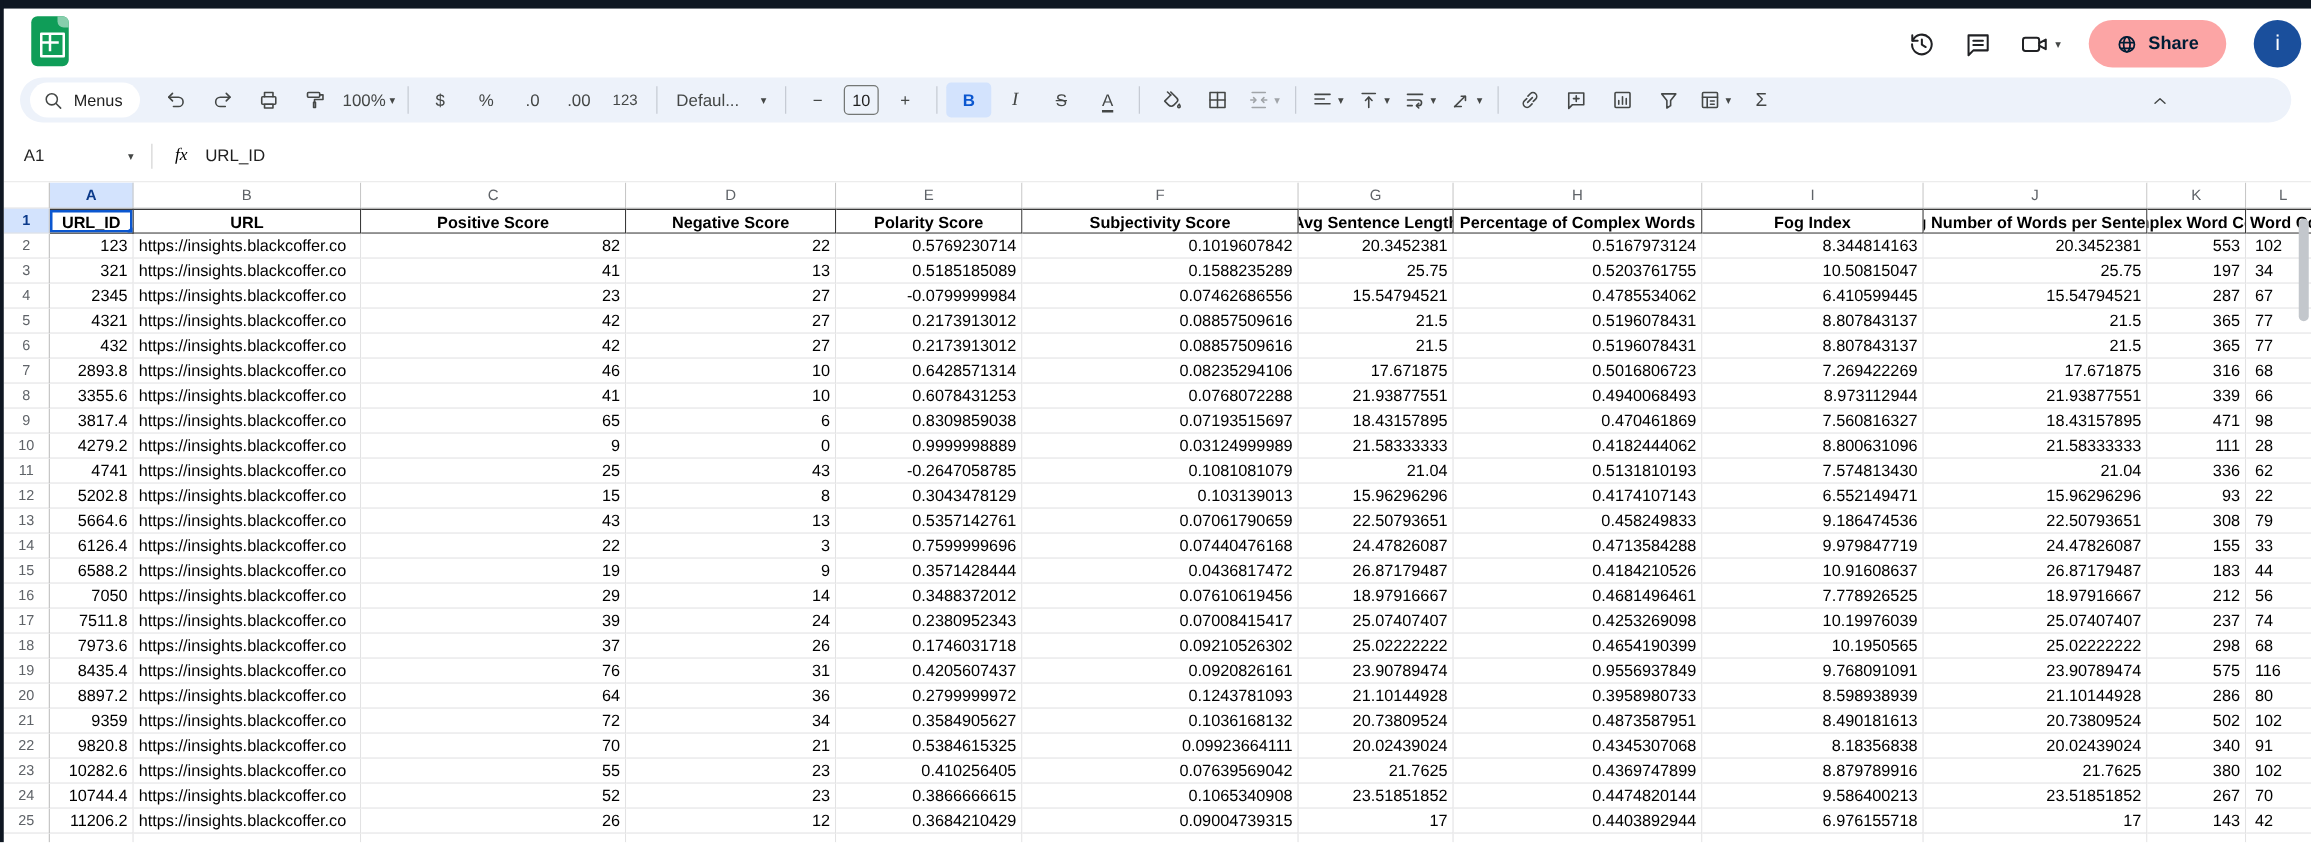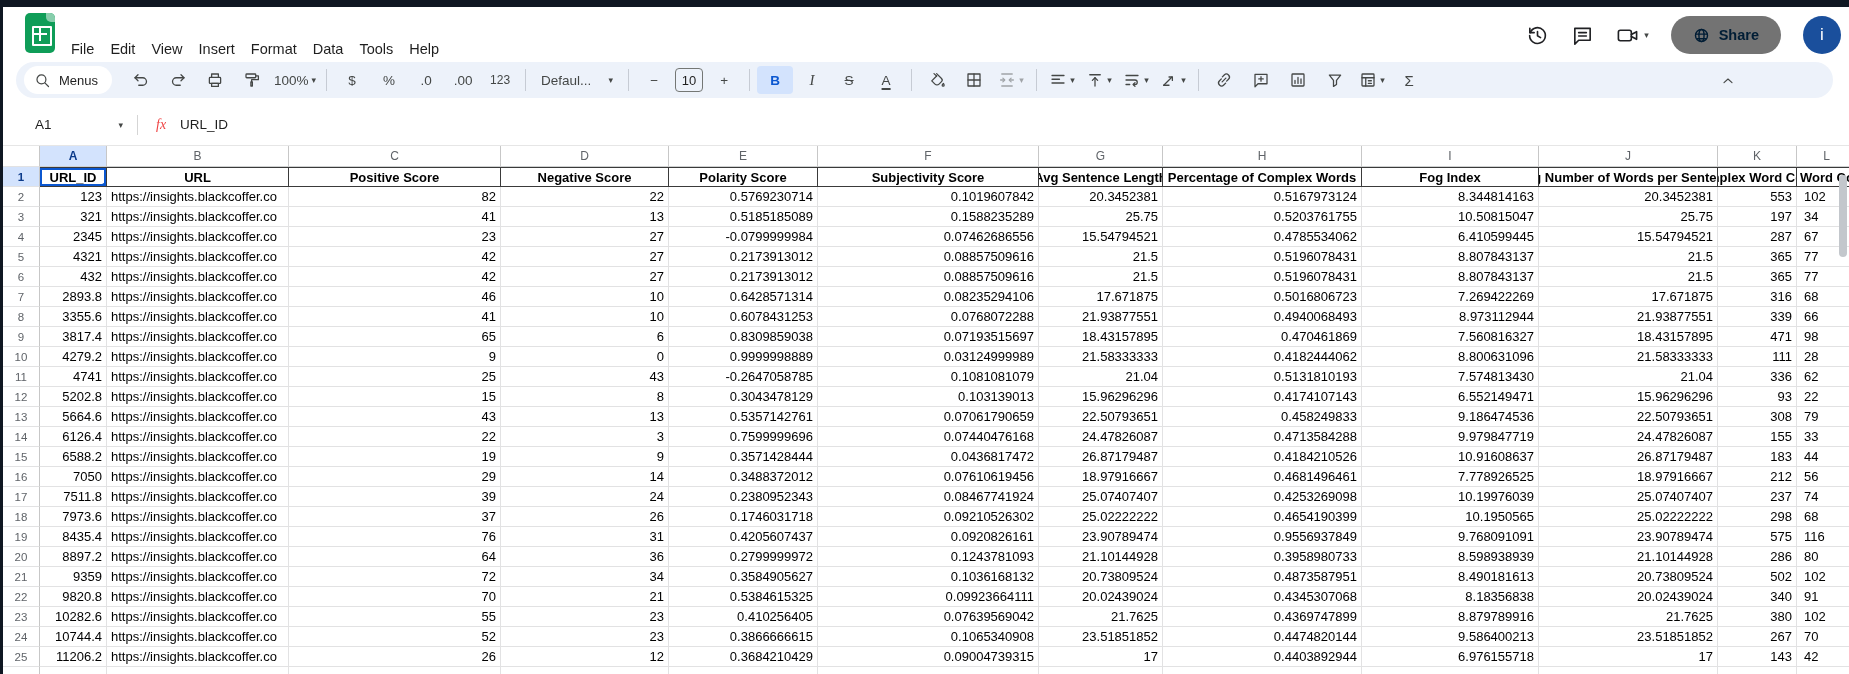--- a/index.html
+++ b/index.html
@@ -15,21 +15,21 @@
   .logo .grid-glyph{position:absolute;left:7px;top:13px;width:16px;height:16px;border:2px solid #fff;border-radius:1px;}
   .logo .grid-glyph:before{content:"";position:absolute;left:5px;top:-1px;width:2px;height:14px;background:#fff;}
   .logo .grid-glyph:after{content:"";position:absolute;left:-1px;top:5px;width:14px;height:2px;background:#fff;}
   .title-row{position:absolute;left:64px;top:4px;height:26px;display:flex;align-items:center;gap:10px;}
   .doc-title{font-size:19px;color:#1f1f1f;}
   .badge{background:#188038;color:#fff;font-size:11px;font-weight:bold;padding:3px 7px;border-radius:4px;letter-spacing:.3px;}
   .title-icons{display:flex;align-items:center;gap:16px;margin-left:6px;}
   .menu-row{position:absolute;left:60px;top:31px;display:flex;align-items:center;}
   .menu-item{font-size:14.5px;color:#1f1f1f;padding:3px 8px;border-radius:8px;cursor:default;}
   .tb-right{position:absolute;right:8px;top:3px;height:50px;display:flex;align-items:center;gap:22px;}
-  .share-pill{display:flex;align-items:center;gap:9px;background:#737373;color:#001d35;
+  .share-pill{display:flex;align-items:center;gap:9px;background:#fca5a5;color:#001d35;
               border-radius:24px;height:38px;padding:0 22px;font-size:14.5px;font-weight:bold;}
   .avatar{width:38px;height:38px;border-radius:50%;background:#1a4f9c;color:#fff;display:flex;
           align-items:center;justify-content:center;font-size:17px;}
   .meet-group{display:flex;align-items:center;gap:4px;}
 
   
   .toolbar{position:absolute;left:16px;top:62px;width:1817px;height:36px;background:#edf2fa;
            border-radius:20px;display:flex;align-items:center;padding:0 8px;box-sizing:border-box;gap:1px;}
   .menus-pill{display:flex;align-items:center;gap:8px;background:#fff;border-radius:16px;height:28px;
               padding:0 14px 0 10px;margin-right:10px;font-size:13px;color:#1f1f1f;}
@@ -45,23 +45,23 @@
             align-items:center;justify-content:center;font-size:13px;color:#1f1f1f;margin:0 2px;}
   .uline{text-decoration:underline;text-decoration-thickness:2px;text-underline-offset:3px;}
   .strike{text-decoration:line-through;}
   .collapse-btn{position:absolute;right:108px;top:68px;width:26px;height:26px;display:flex;
                 align-items:center;justify-content:center;}
 
   
   .formula-bar{position:absolute;left:3px;top:104px;width:1846px;height:41px;background:#fff;
                display:flex;align-items:center;border-bottom:1px solid #e6e6e6;}
   .name-box{width:88px;display:flex;align-items:center;justify-content:space-between;
-            padding:0 10px 0 32px;font-size:13.5px;color:#1f1f1f;}
+            padding:0 10px 0 16px;font-size:13.5px;color:#1f1f1f;}
   .fb-div{width:1px;height:20px;background:#d5d5d5;margin:0 4px;}
-  .fx{font-family:"Liberation Serif",serif;font-style:italic;font-size:14px;color:#ef4444;margin:0 14px 0 14px;}
+  .fx{font-family:"Liberation Serif",serif;font-style:italic;font-size:14px;color:#000000;margin:0 14px 0 14px;}
   .fb-value{font-size:13.5px;color:#1f1f1f;}
 
   
   .grid{position:absolute;left:3px;top:146px;width:1846px;height:528px;overflow:hidden;
         font-size:13px;background:#fff;}
   .grow{display:flex;height:20px;}
   .band{height:21px;}
   .rn{width:37px;flex:0 0 37px;display:flex;align-items:center;justify-content:center;
       color:#5f6368;font-size:11.5px;border-right:1px solid #c7c7c7;border-bottom:1px solid #e2e2e3;
       box-sizing:border-box;background:#fff;}
@@ -90,30 +90,20 @@
 
 <div class="app">
   <div class="top-strip"></div>
   <div class="left-strip"></div>
 
   <div class="titlebar">
     <div class="logo">
       <div class="fold"></div>
       <div class="grid-glyph"></div>
     </div>
-    <div class="menu-row">
-        <span class="menu-item">File</span>
-        <span class="menu-item">Edit</span>
-        <span class="menu-item">View</span>
-        <span class="menu-item">Insert</span>
-        <span class="menu-item">Format</span>
-        <span class="menu-item">Data</span>
-        <span class="menu-item">Tools</span>
-        <span class="menu-item">Help</span>
-      </div>
 
     <div class="tb-right">
       <span class="icon">
         <svg class="ic dark" width="23" height="23" viewBox="0 0 24 24">
             <path d="M4 4.5V9h4.5"></path>
             <path d="M4.4 9A8.2 8.2 0 1 1 3.8 12"></path>
             <path d="M12 8v4.3l3.2 1.9"></path>
           </svg>
       </span>
       <span class="icon">
@@ -602,21 +592,21 @@
         <div class="cell num" style="flex: 0 0 79px;">212</div>
         <div class="cell txt" style="padding-left: 7px; flex: 0 0 60px;">56</div>
       </div>
       <div class="grow">
         <div class="rn">17</div>
         <div class="cell num" style="flex: 0 0 67px;">7511.8</div>
         <div class="cell txt" style="flex: 0 0 182px;">https://insights.blackcoffer.co</div>
         <div class="cell num" style="flex: 0 0 212px;">39</div>
         <div class="cell num" style="flex: 0 0 168px;">24</div>
         <div class="cell num" style="flex: 0 0 149px;">0.2380952343</div>
-        <div class="cell num" style="flex: 0 0 221px;">0.08467741924</div>
+        <div class="cell num" style="flex: 0 0 221px;">0.07008415417</div>
         <div class="cell num" style="flex: 0 0 124px;">25.07407407</div>
         <div class="cell num" style="flex: 0 0 199px;">0.4253269098</div>
         <div class="cell num" style="flex: 0 0 177px;">10.19976039</div>
         <div class="cell num" style="flex: 0 0 179px;">25.07407407</div>
         <div class="cell num" style="flex: 0 0 79px;">237</div>
         <div class="cell txt" style="padding-left: 7px; flex: 0 0 60px;">74</div>
       </div>
       <div class="grow">
         <div class="rn">18</div>
         <div class="cell num" style="flex: 0 0 67px;">7973.6</div>

